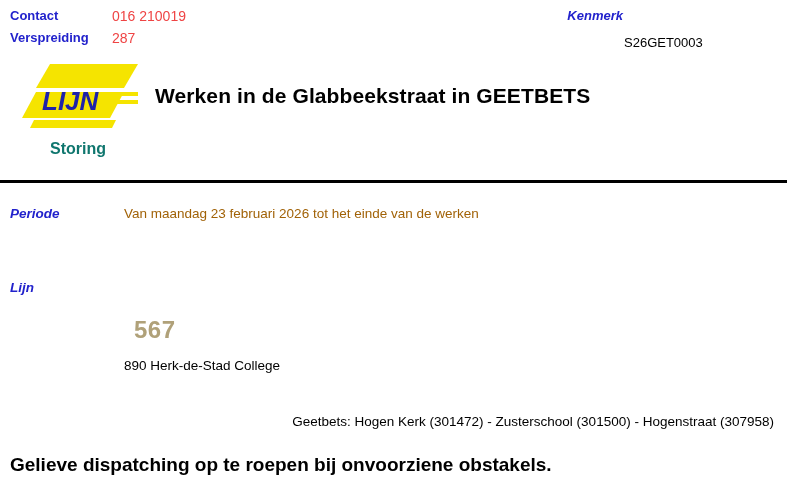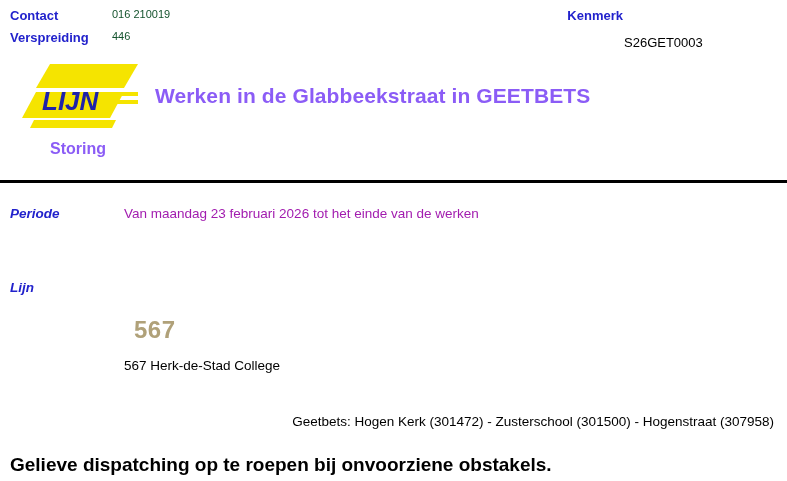--- a/index.html
+++ b/index.html
@@ -36,31 +36,32 @@
     left: 10px;
     top: 0;
     font-size: 13px;
     font-weight: bold;
     color: #2222cc;
   }
   .meta-value {
     position: absolute;
     left: 112px;
     top: 0;
-    font-size: 11px;
-    color: #14532d;
+    font-size: 14px;
+    color: #ef4444;
   }
   .meta-label-right {
     position: absolute;
     right: 164px;
     top: 0;
     font-size: 13px;
     font-weight: bold;
     color: #2222cc;
     white-space: nowrap;
+    font-style: italic;
   }
   .meta-value-right {
     position: absolute;
     left: 624px;
     top: 0;
     font-size: 13px;
     color: #000000;
     white-space: nowrap;
     margin-top: 27px;
   }
@@ -80,31 +81,31 @@
     width: 120px;
     height: 72px;
   }
   .logo-mark svg { display: block; }
   .logo-caption {
     position: absolute;
     left: 36px;
     top: 78px;
     font-size: 16px;
     font-weight: bold;
-    color: #8b5cf6;
+    color: #0f766e;
   }
 
   
   .main-title {
     position: absolute;
     left: 155px;
     top: 84px;
     font-size: 21px;
     font-weight: bold;
-    color: #8b5cf6;
+    color: #000000;
     letter-spacing: 0.1px;
   }
 
   
   .rule {
     position: absolute;
     left: 0;
     top: 180px;
     width: 787px;
     height: 3px;
@@ -133,21 +134,21 @@
     width: 112px;
   }
   .val {
     position: absolute;
     left: 124px;
     font-size: 13.5px;
     color: #000000;
     line-height: 19px;
     width: 650px;
   }
-  .val.red { color: #a21caf; }
+  .val.red { color: #a16207; }
 
   .r-periode { height: 40px; }
   .r-periode .lbl { top: 8px; }
   .r-periode .val { top: 8px; }
 
   .r-lijn { height: 42px; }
   .r-lijn .lbl { top: 42px; }
   .r-lijn .linenum {
     position: absolute;
     left: 134px;
@@ -186,21 +187,21 @@
 
   <div class="meta">
     <div class="meta-row">
       <span class="meta-label">Contact</span>
       <span class="meta-value">016 210019</span>
       <span class="meta-label-right">Kenmerk</span>
       <span class="meta-value-right">S26GET0003</span>
     </div>
     <div class="meta-row">
       <span class="meta-label">Verspreiding</span>
-      <span class="meta-value">446</span>
+      <span class="meta-value">287</span>
     </div>
   </div>
 
   <div class="logo-area">
     <div class="logo-mark">
       <svg width="120" height="72" viewBox="0 0 120 72" xmlns="http://www.w3.org/2000/svg">
         <polygon points="30,2 118,2 104,26 16,26" fill="#F5E400"></polygon>
         <polygon points="16,30 104,30 90,56 2,56" fill="#F5E400"></polygon>
         <polygon points="14,58 96,58 92,66 10,66" fill="#F5E400"></polygon>
         <g fill="#1E22AA" font-family="Liberation Sans, sans-serif" font-weight="bold" font-style="italic" font-size="26">
@@ -224,21 +225,21 @@
       <span class="lbl">Periode</span>
       <span class="val red">Van maandag 23 februari 2026 tot het einde van de  werken</span>
     </div>
 
     <div class="row r-lijn">
       <span class="lbl">Lijn</span>
       <span class="linenum">567</span>
     </div>
 
     <div class="row r-route">
-      <span class="val">567  Herk-de-Stad College</span>
+      <span class="val">890  Herk-de-Stad College</span>
     </div>
 
     <div class="row r-niet">
       <span class="val">Geetbets: Hogen Kerk (301472)  - Zusterschool (301500)  - Hogenstraat (307958)</span>
     </div>
 
     <div class="row r-verv">
       
       
     </div>

